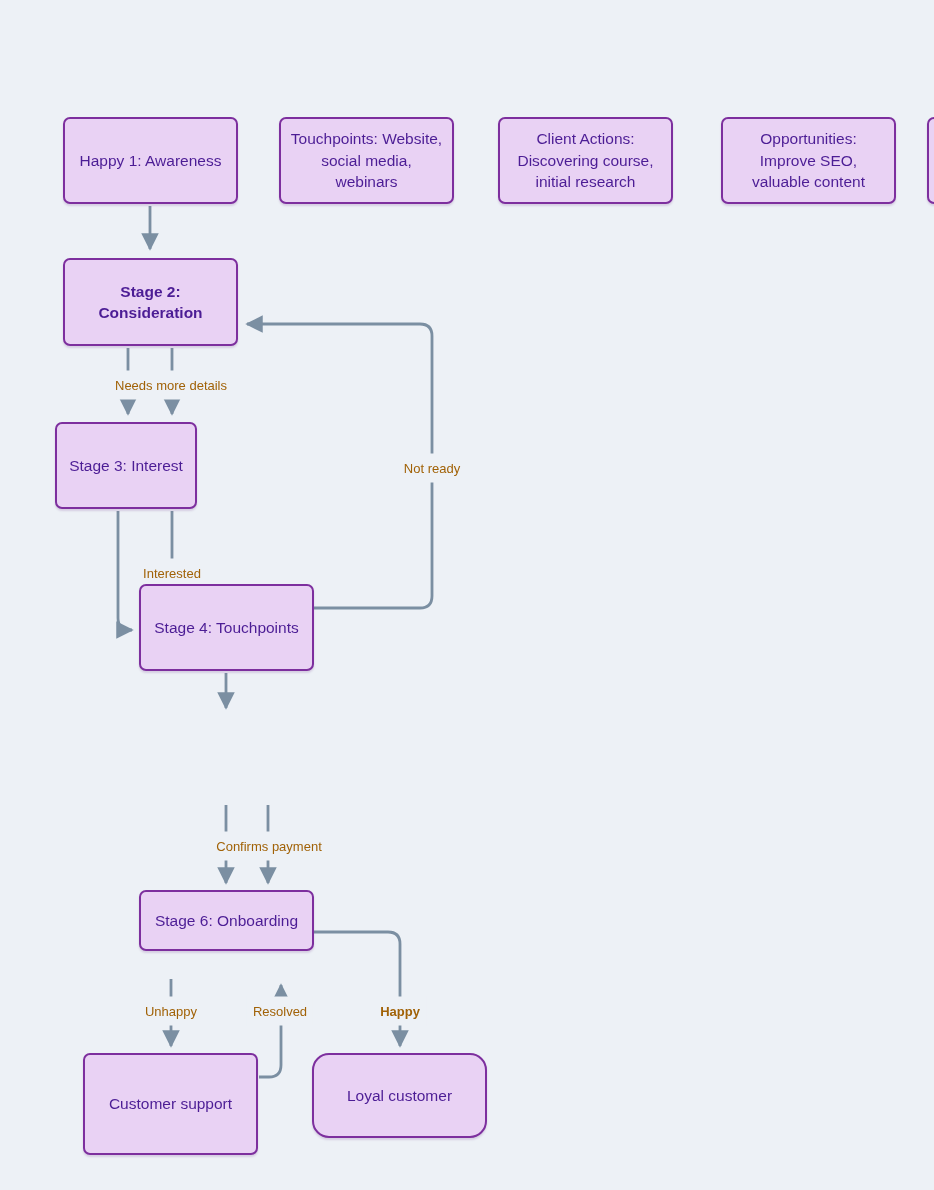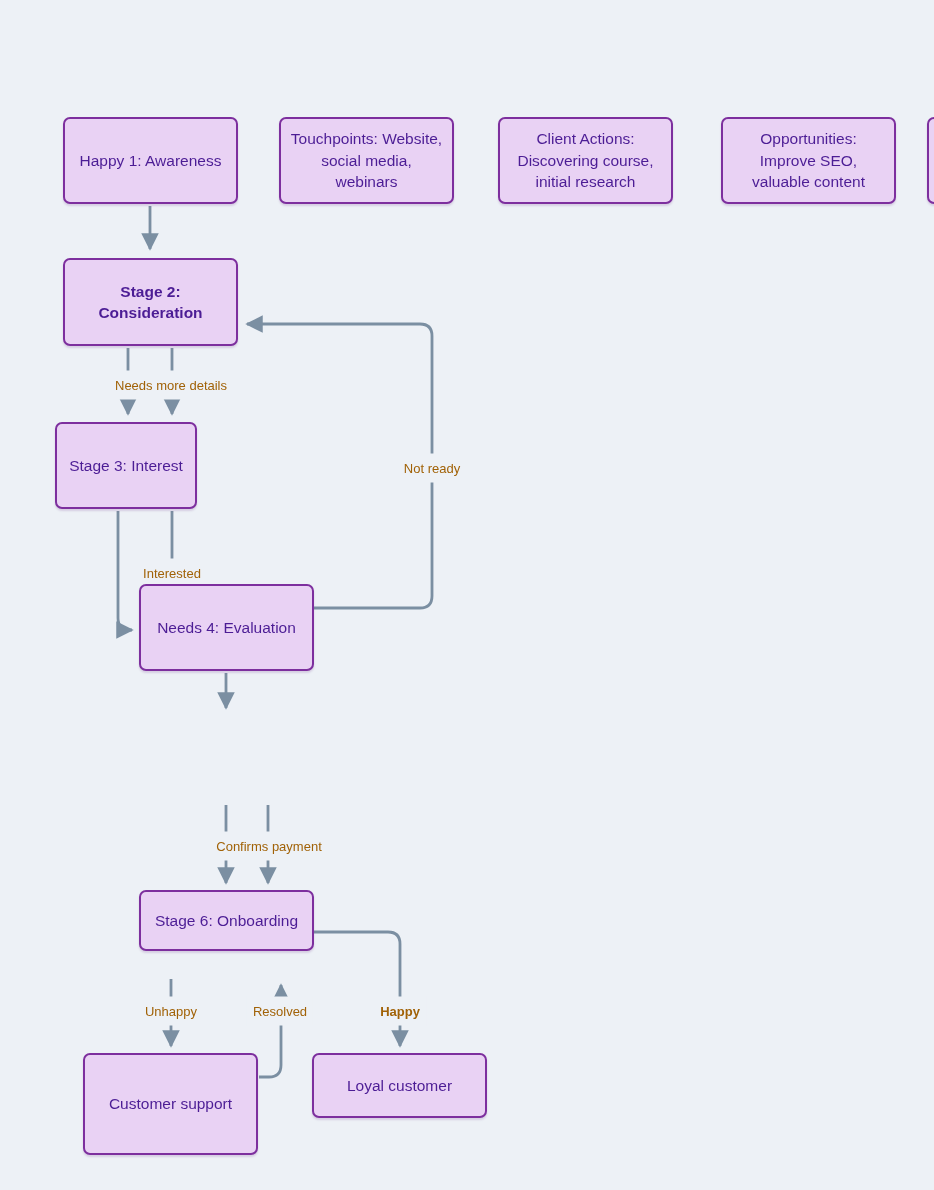--- a/index.html
+++ b/index.html
@@ -92,18 +92,18 @@
   <div class="node" style="left:498px; top:117px; width:175px; height:87px;">Client Actions:
 Discovering course,
 initial research</div>
   <div class="node" style="left:715px; top:117px; width:175px; height:87px;margin-left:6px;">Opportunities:
 Improve SEO,
 valuable content</div>
   <div class="node" style="left:927px; top:117px; width:80px; height:87px;"></div>
   <div class="node" style="left:63px; top:258px; width:175px; height:88px;font-weight:bold;">Stage 2:
 Consideration</div>
   <div class="node" style="left:55px; top:422px; width:142px; height:87px;">Stage 3: Interest</div>
-  <div class="node" style="left:139px; top:584px; width:175px; height:87px;">Needs 4: Evaluation</div>
+  <div class="node" style="left:139px; top:584px; width:175px; height:87px;">Stage 4: Touchpoints</div>
   <div class="node" style="left:139px; top:890px; width:175px; height:61px;">Stage 6: Onboarding</div>
   <div class="node" style="left:83px; top:1053px; width:175px; height:102px;">Customer support</div>
-  <div class="node" style="left:312px; top:1053px; width:175px; height:65px;">Loyal customer</div>
+  <div class="node" style="left:312px; top:1053px; width:175px; height:85px;border-radius:17px;">Loyal customer</div>
 
 </div>
 
 </body></html>

